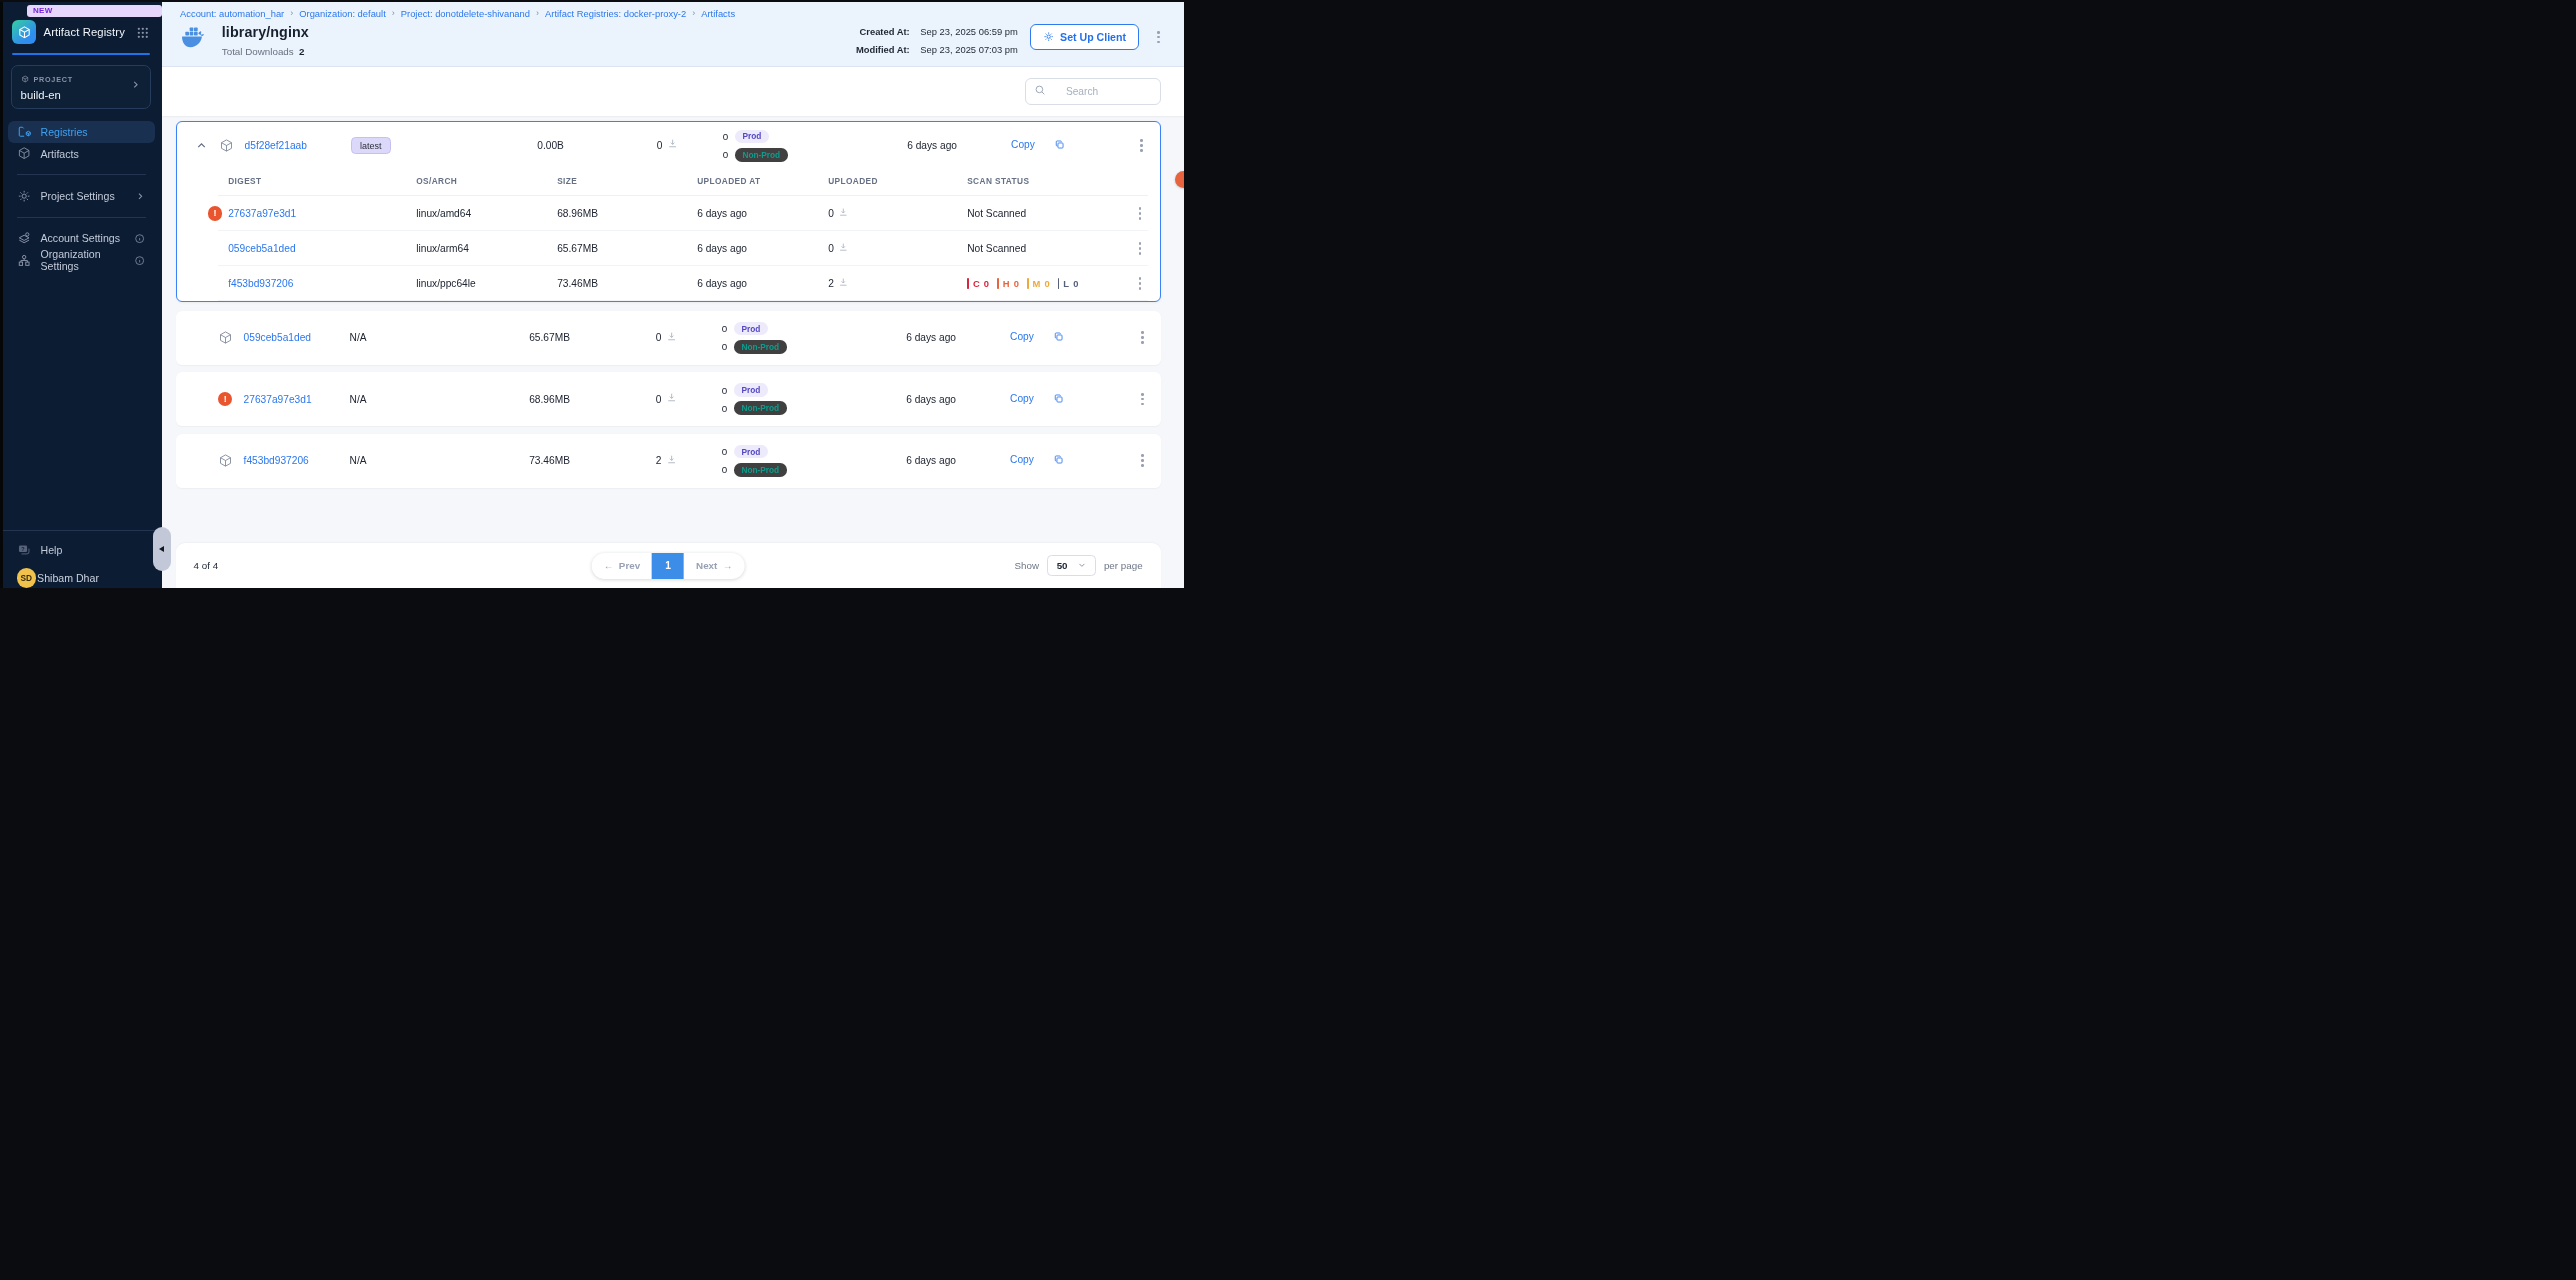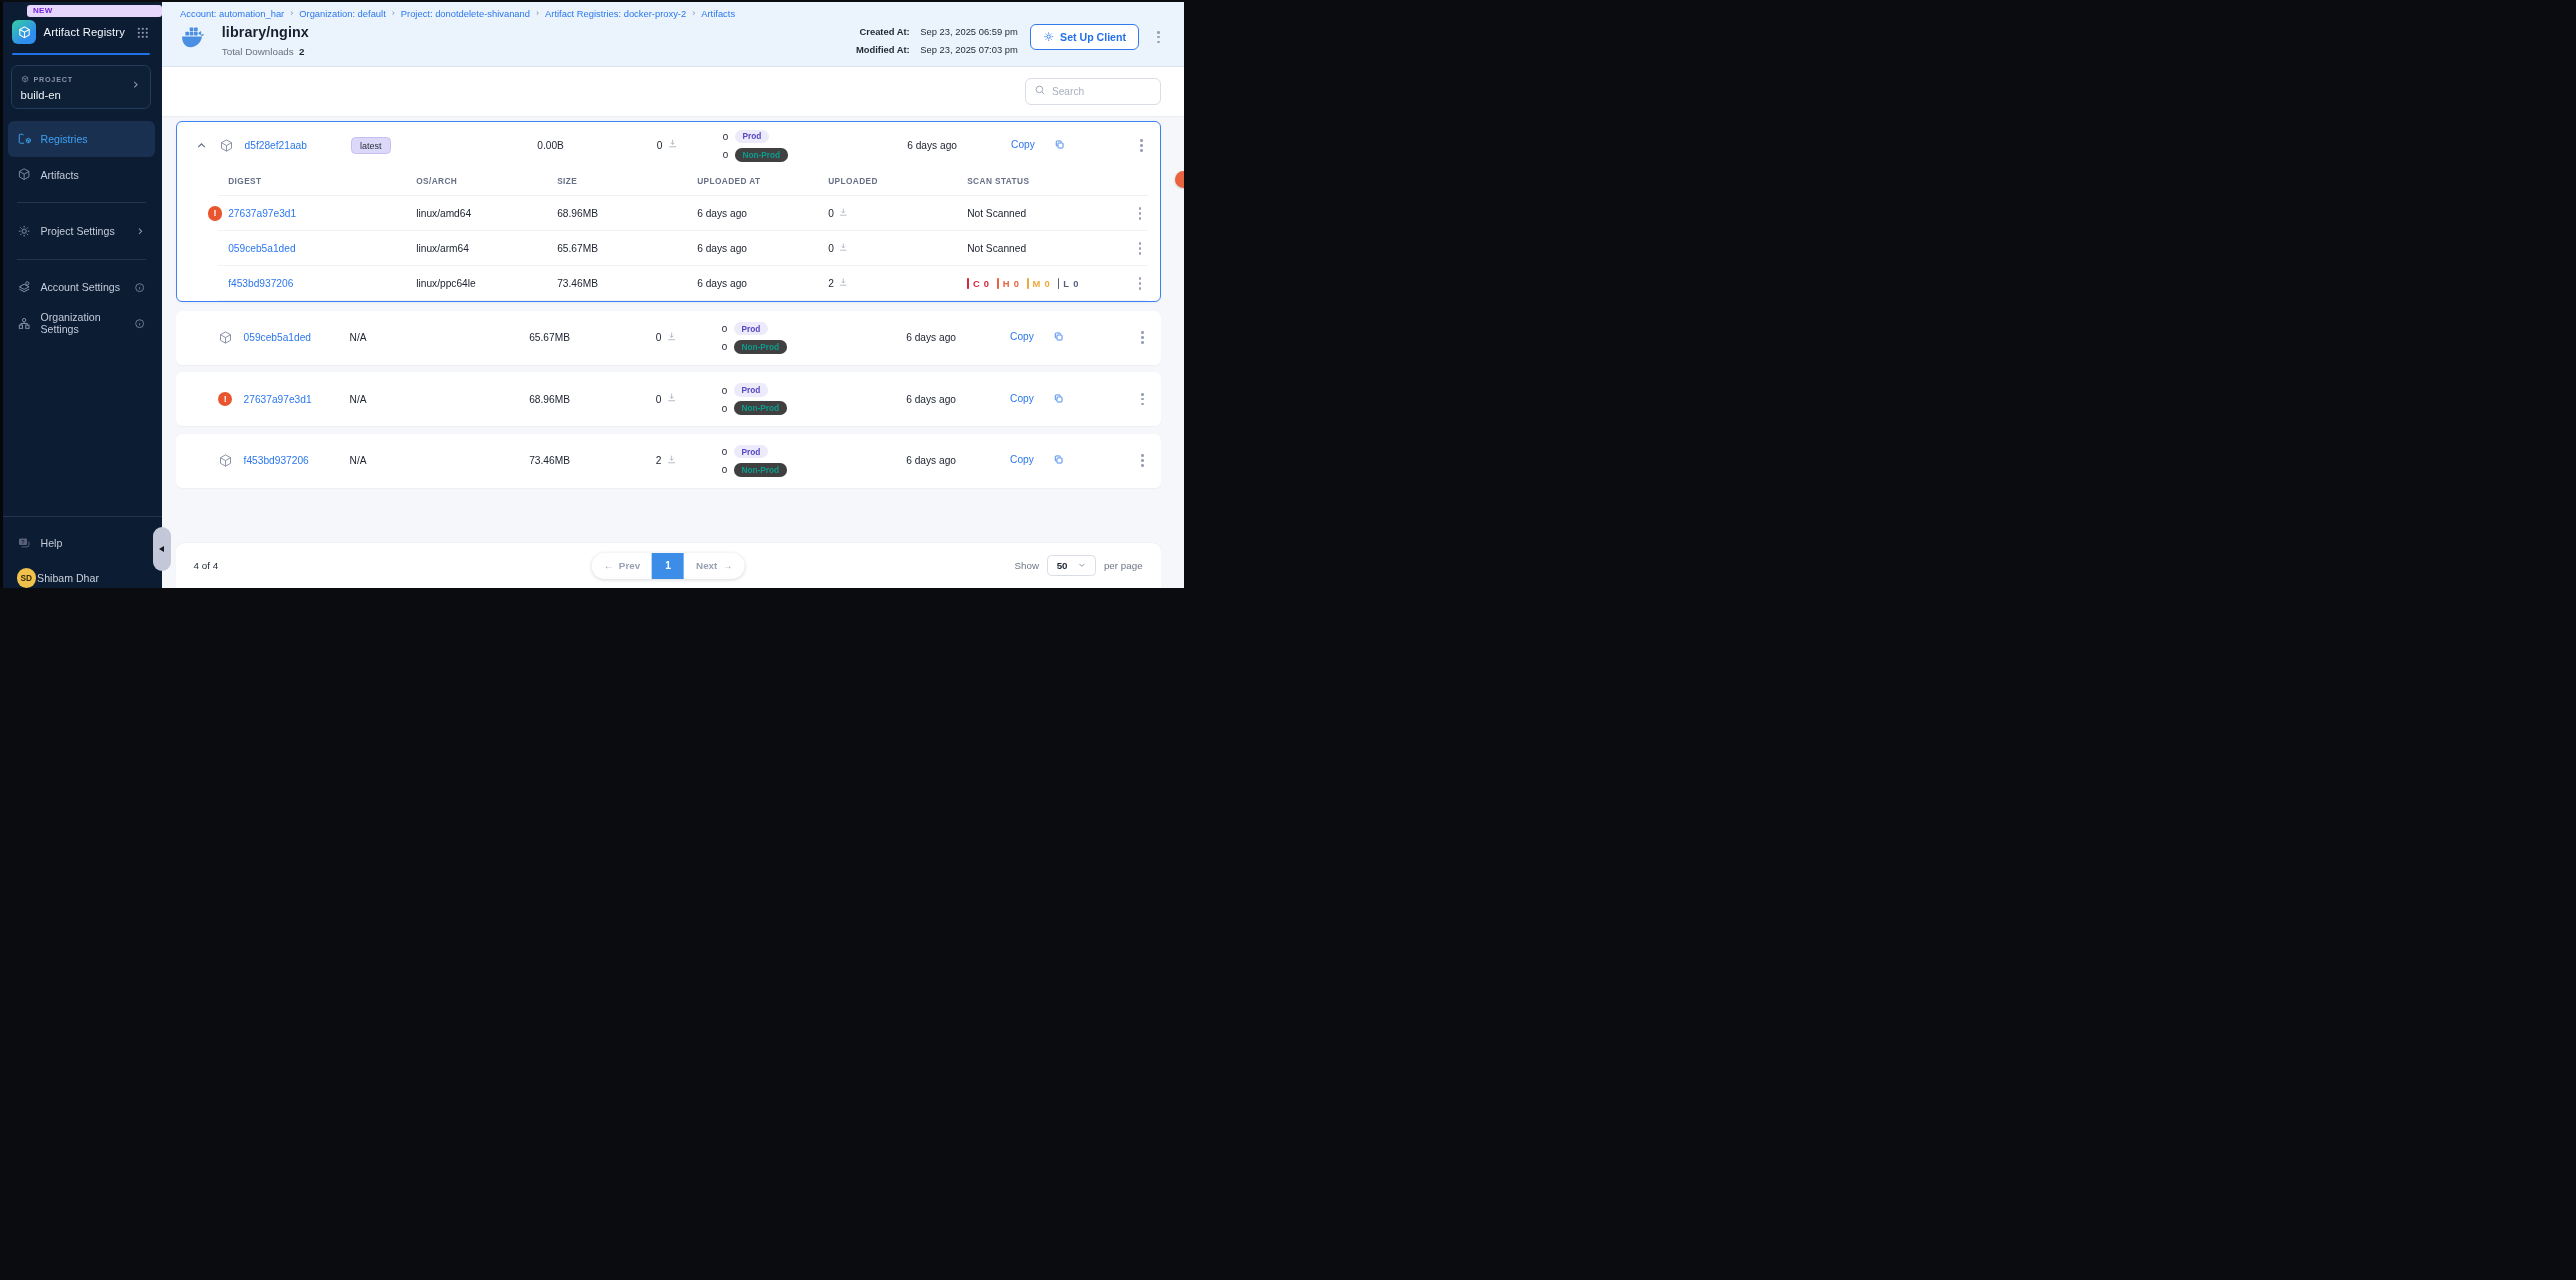--- a/index.html
+++ b/index.html
@@ -19,21 +19,21 @@
   .app-title { font-size:11.3px; font-weight:400; color:#f2f5fa; flex:1; letter-spacing:0.1px; }
   .grid-btn { display:flex; align-items:center; }
   .blue-rule { height:2.3px; background:#1f72e8; margin:1.5px 12px 9.8px 12px; border-radius:1.5px; }
   .project-box { margin:0 10.6px 12px 10.6px; background:#0e2036; border:0.8px solid #263c5c; border-radius:6.8px;
     padding:6.8px 9px; display:flex; align-items:center; }
   .project-info { flex:1; min-width:0; }
   .project-label-row { display:flex; align-items:center; gap:4.5px; color:#8b93a8; }
   .project-label { font-size:7.2px; font-weight:700; letter-spacing:0.8px; }
   .project-value { font-size:11.3px; color:#eef2f8; margin-top:2.3px; }
   .nav { padding:0 7.5px; }
-  .nav-item { display:flex; align-items:center; gap:9px; height:36px; padding:0 9px; border-radius:6px;
+  .nav-item { display:flex; align-items:center; gap:9px; height:22px; padding:0 9px; border-radius:6px;
     font-size:10.6px; color:#c4cbda; cursor:pointer; }
   .nav-item.active { background:#1a3050; color:#3ea2f2; }
   .nav-ico { width:15px; display:flex; justify-content:center; color:#8a93a8; flex-shrink:0; }
   .nav-item.active .nav-ico { color:#3ea2f2; }
   .nav-end { margin-left:auto; display:flex; color:#8a93a8; }
   .nav-divider { height:0.8px; background:#253450; margin:9.8px 9px; }
   .sb-bottom { margin-top:auto; border-top:0.8px solid #253450; padding:7.5px 7.5px 0 7.5px; }
   .user-row { display:flex; align-items:center; gap:1px; padding:7.5px 9px 0 9px; }
   .avatar { width:19.6px; height:19.6px; border-radius:50%; background:#f0c24b; color:#3a2b08; font-size:8.3px;
     font-weight:700; display:flex; align-items:center; justify-content:center; flex-shrink:0; }
@@ -59,21 +59,21 @@
   .meta-label { font-weight:700; text-align:right; }
   .setup-btn { display:flex; gap:6px; align-items:center; border:1.1px solid #2f7af0; color:#2370ea; background:#fff;
     border-radius:6px; padding:6px 12px; font-size:10.6px; font-weight:700; cursor:pointer; }
   .kebab { display:flex; flex-direction:column; gap:2.3px; align-items:center; width:15px; cursor:pointer; }
   .kebab i { width:2.6px; height:2.6px; border-radius:50%; background:#98a1b4; }
   .header-kebab { margin-top:7.5px; }
 
   
   .toolbar { background:#fff; padding:10.6px 23.4px 10.6px 18px; display:flex; justify-content:flex-end;
     box-shadow:0 0.8px 2.3px rgba(16,24,40,.08); position:relative; z-index:5; }
-  .search-box { width:136px; display:flex; gap:6px; align-items:center; border:0.8px solid #d9dde6;
+  .search-box { width:136px; display:flex; gap:20px; align-items:center; border:0.8px solid #d9dde6;
     border-radius:6px; padding:5.3px 8.3px; background:#fff; }
   .search-box input { border:0; outline:0; font-size:10.2px; width:100%; color:#333; background:transparent;
     font-family:inherit; }
   .search-box input::placeholder { color:#a7b0bf; }
 
   
   .content { flex:1; padding:4.5px 23.4px 0 13.6px; }
   .card { background:#fff; border-radius:6px; }
   .card.expanded { border:1.1px solid #3b82f6; margin-bottom:8.3px; box-shadow:0 0.8px 2.3px rgba(16,24,40,.05); }
   .version-card { height:54px; margin-bottom:7.5px; display:flex; align-items:stretch; box-shadow:0 0.8px 1.5px rgba(16,24,40,.04); }

